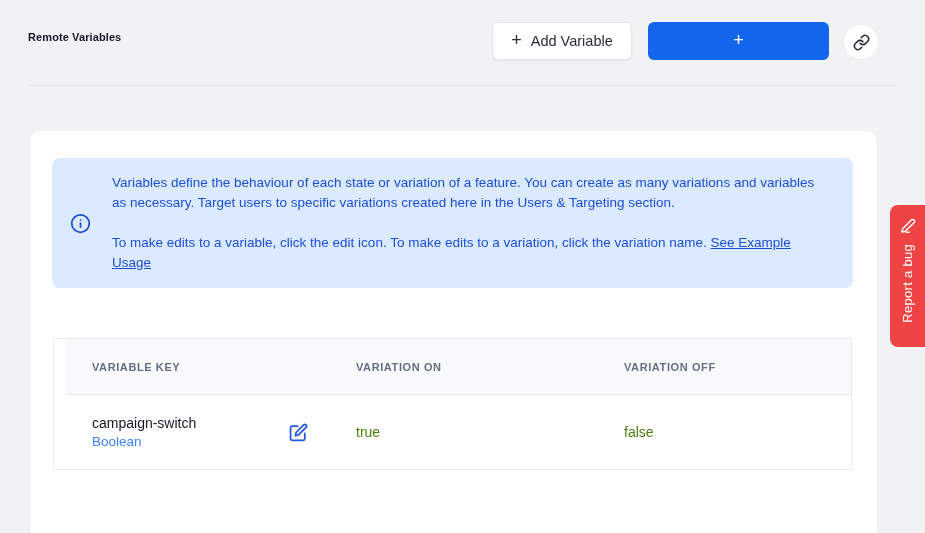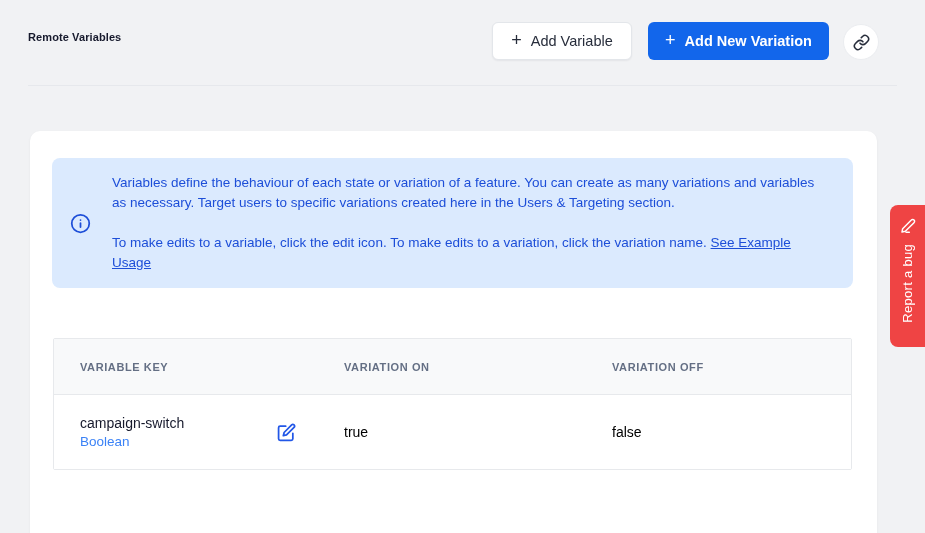--- a/index.html
+++ b/index.html
@@ -61,40 +61,40 @@
     padding:18px 24px 18px 18px;
   }
   .info-icon-wrap { width:22px; margin-right:20px; flex:0 0 auto; display:flex; align-items:center; }
   .info-text { font-size:13.5px; line-height:20px; }
   .info-text p + p { margin-top:20px; }
   .info-link { color:#1d4ed8; text-decoration:underline; cursor:pointer; }
 
   
   .table {
     position:absolute; left:23px; top:207px; width:799px;
-    border:1px solid #e7e9ec; border-radius:2px; background:#fff;
+    border:1px solid #e7e9ec; border-radius:2px; background:#fff;padding-left:12px;
   }
   .t-head {
     display:grid; grid-template-columns:264px 268px 1fr;
     background:#f8f9fa; border-bottom:1px solid #e7e9ec; height:56px;
   }
   .t-head .cell {
     display:flex; align-items:center; padding-left:26px;
     font-size:11px; font-weight:700; letter-spacing:.6px; color:#646f84;
   }
   .t-row {
     display:grid; grid-template-columns:264px 268px 1fr; height:74px;
     background:#ffffff;
   }
   .t-row .cell { display:flex; align-items:center; padding-left:26px; }
   .key-cell { justify-content:space-between; padding-right:22px; }
   .key-name { font-size:14px; font-weight:400; color:#16192c; }
   .key-type { font-size:13.5px; color:#3b82f6; margin-top:3px; }
   .edit-btn { color:#2257e7; cursor:pointer; display:flex; }
-  .val { font-size:14px; font-weight:500; color:#000000; }
+  .val { font-size:14px; font-weight:500; color:#4d7c0f; }
 
   
   .bug-tab {
     position:absolute; right:0; top:205px; width:35px; height:142px;
     background:#ef4444; border-radius:8px 0 0 8px;
     display:flex; flex-direction:column; align-items:center;
     color:#ffffff; cursor:pointer;
   }
   .bug-tab .pencil { margin-top:13px; }
   .bug-label {
@@ -110,21 +110,20 @@
 
 <div class="page-title">Remote Variables</div>
 
 <button class="btn btn-secondary">
   <span class="plus">+</span>
   <span>Add Variable</span>
 </button>
 
 <button class="btn btn-primary">
   <span class="plus">+</span>
-  <span>Add New Variation</span>
 </button>
 
 <div class="circle-btn">
   <span>
     <svg width="17" height="17" viewBox="0 0 24 24" fill="none" stroke="currentColor" stroke-width="2.2" stroke-linecap="round" stroke-linejoin="round">
       <path d="M10 13a5 5 0 0 0 7.54.54l3-3a5 5 0 0 0-7.07-7.07l-1.72 1.71"></path>
       <path d="M14 11a5 5 0 0 0-7.54-.54l-3 3a5 5 0 0 0 7.07 7.07l1.71-1.71"></path>
     </svg>
   </span>
 </div>

